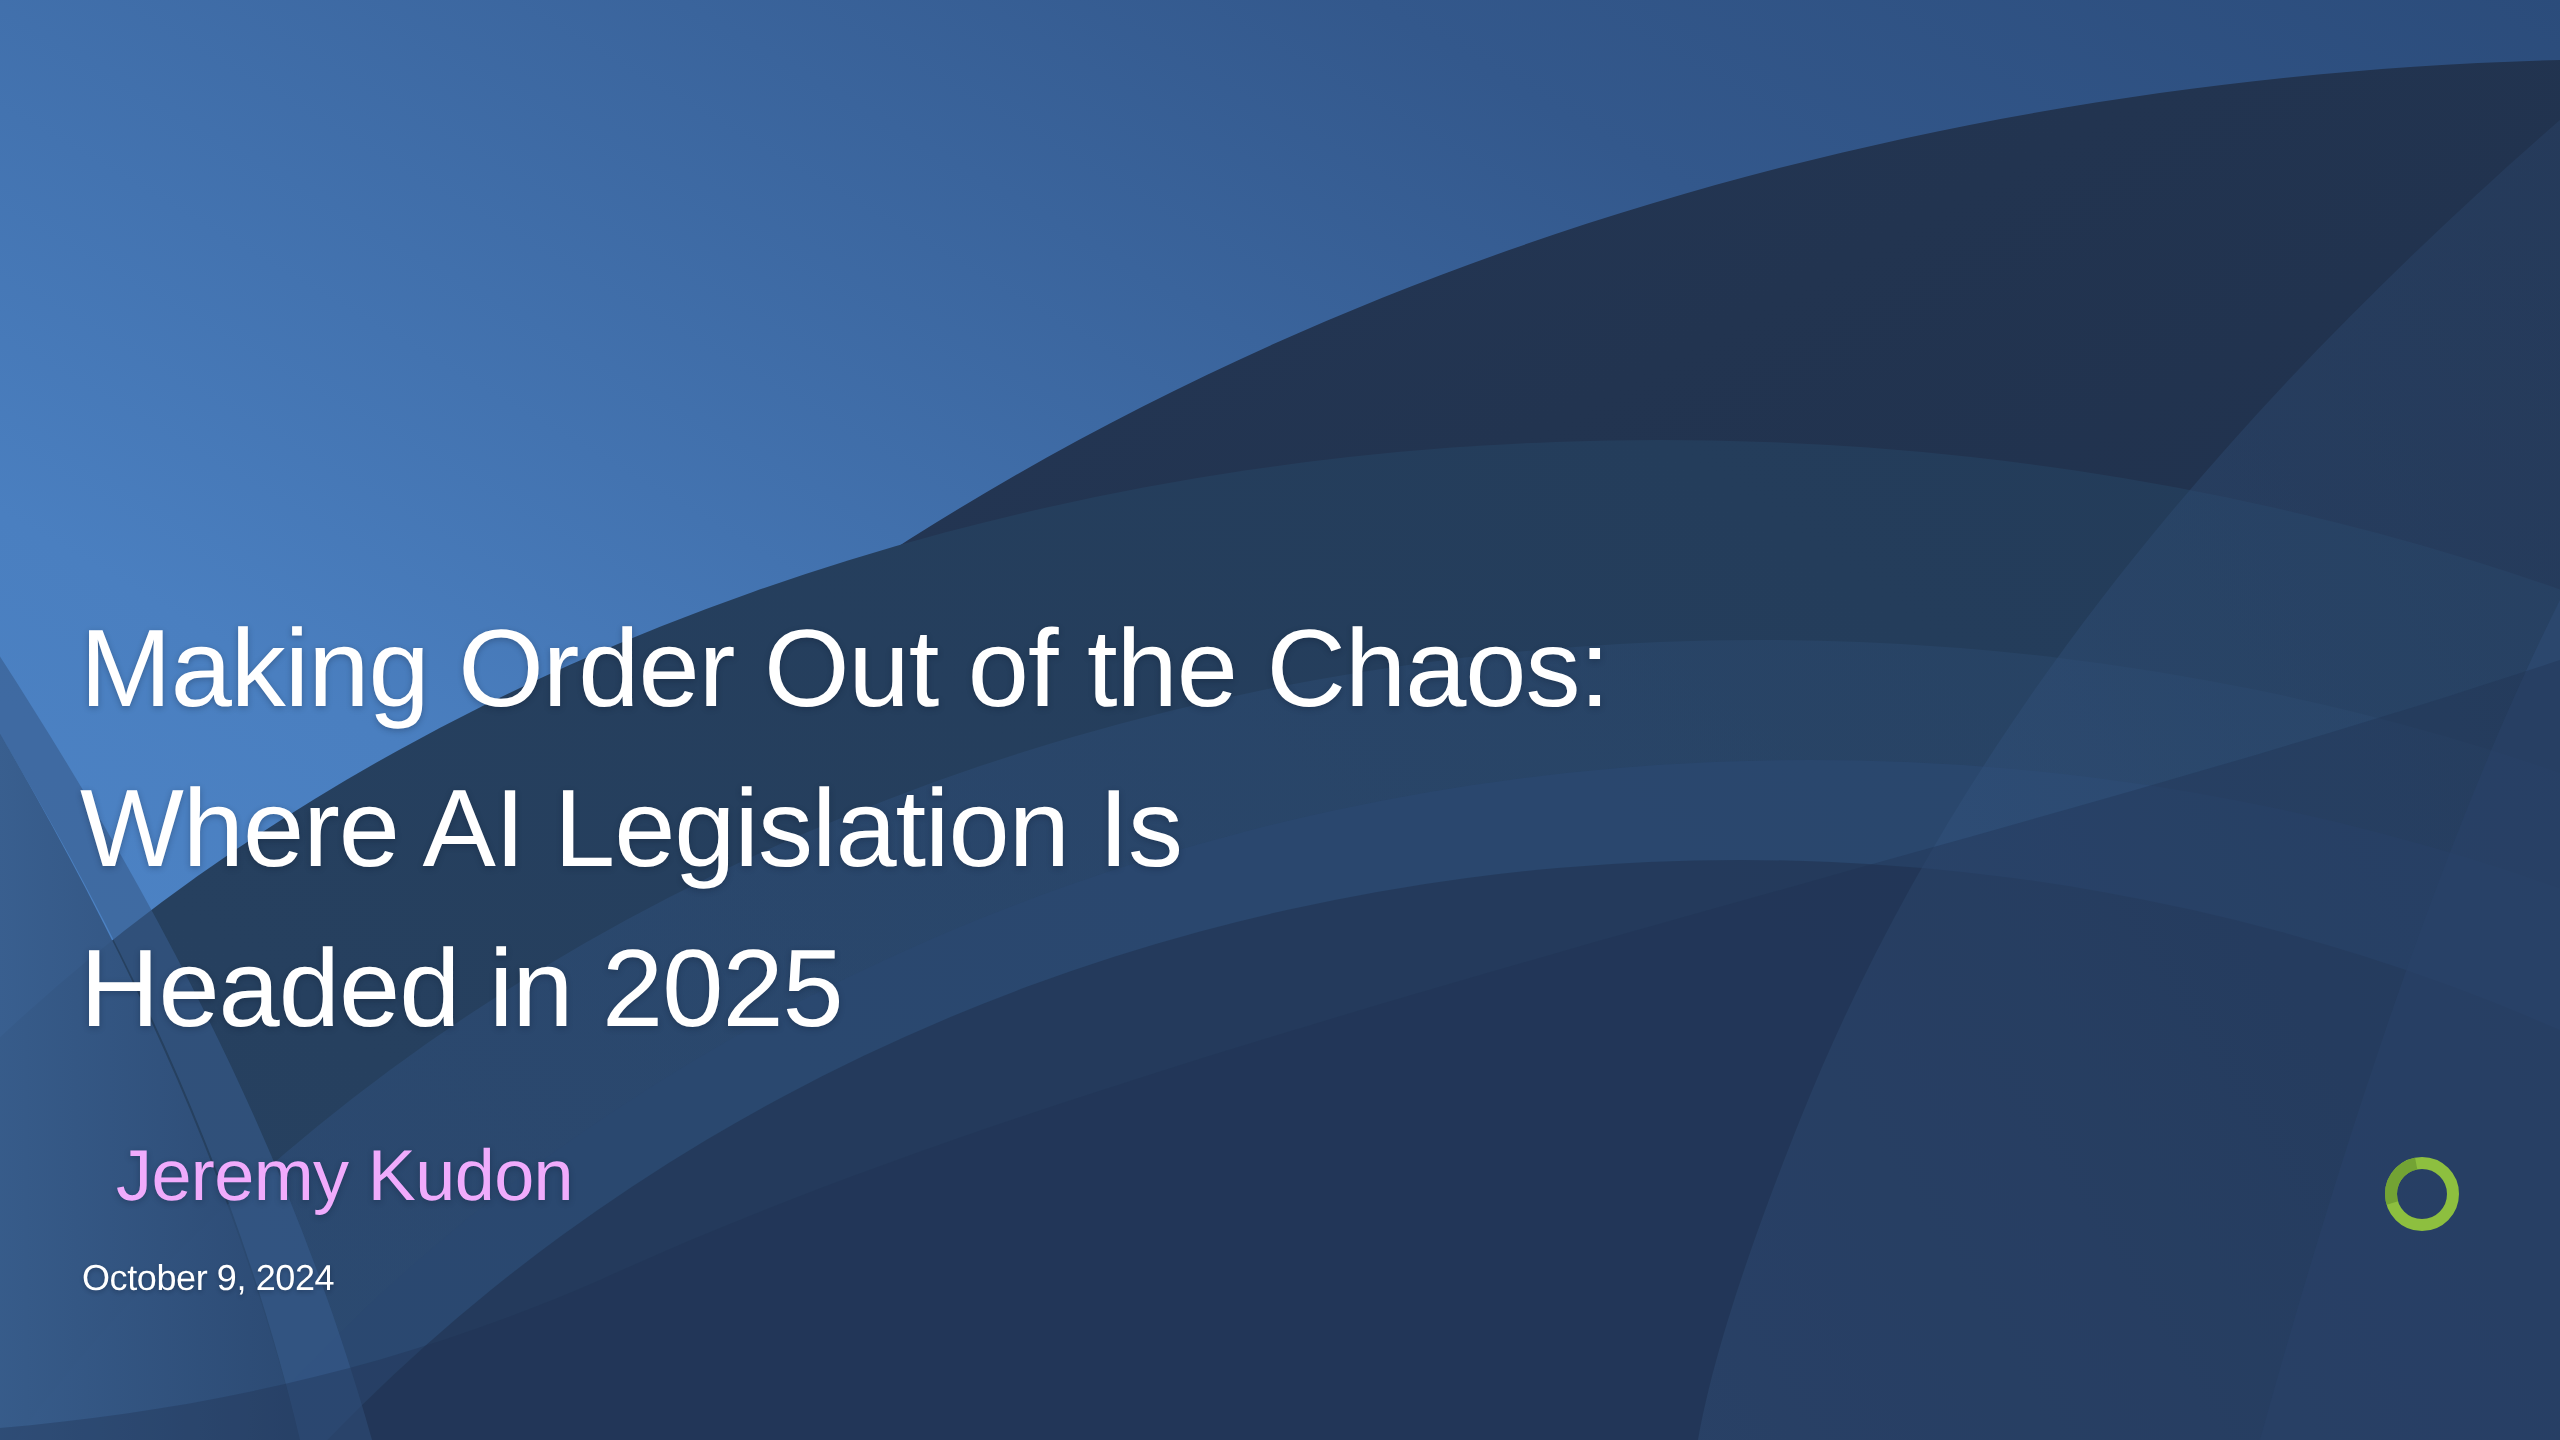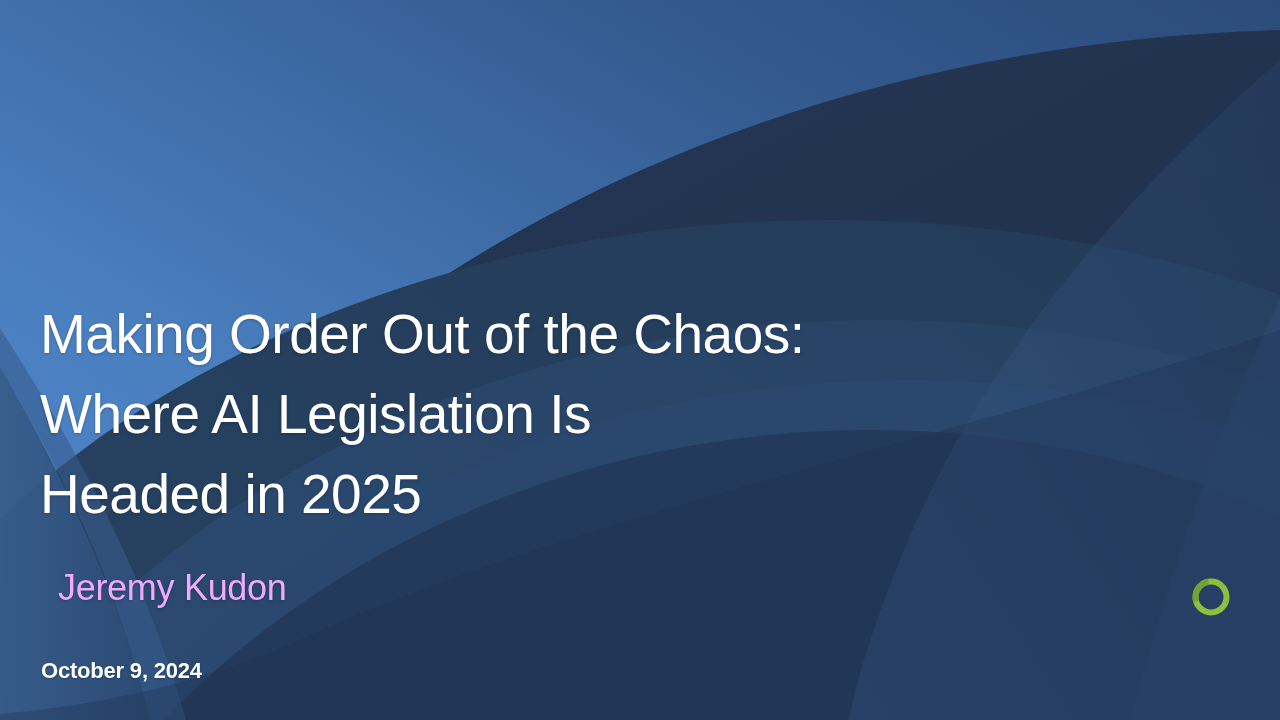--- a/index.html
+++ b/index.html
@@ -48,25 +48,25 @@
     font-size: 36px;
     line-height: 44px;
     font-weight: 400;
     letter-spacing: -0.3px;
     text-shadow: 0 1px 3px rgba(10,20,40,0.28);
     margin-left: 17px;
   }
   .date {
     position: absolute;
     left: 41px;
-    top: 660px;
+    top: 628px;
     color: #ffffff;
-    font-size: 22px;
+    font-size: 18px;
     line-height: 22px;
-    font-weight: 700;
+    font-weight: 400;
     letter-spacing: -0.2px;
     text-shadow: 0 1px 2px rgba(10,20,40,0.3);
   }
   .logo {
     position: absolute;
     left: 1088px;
     top: 575px;
     width: 160px;
     height: 85px;
   }

